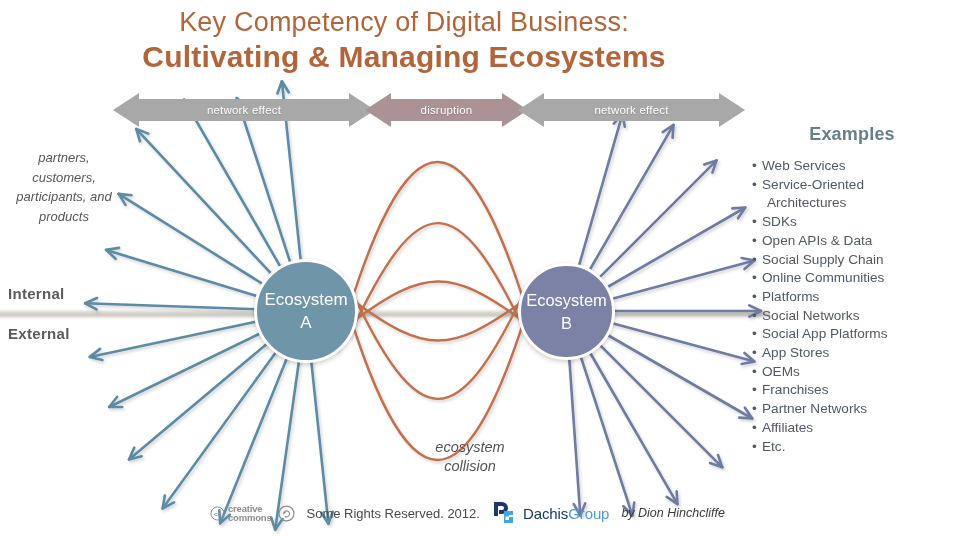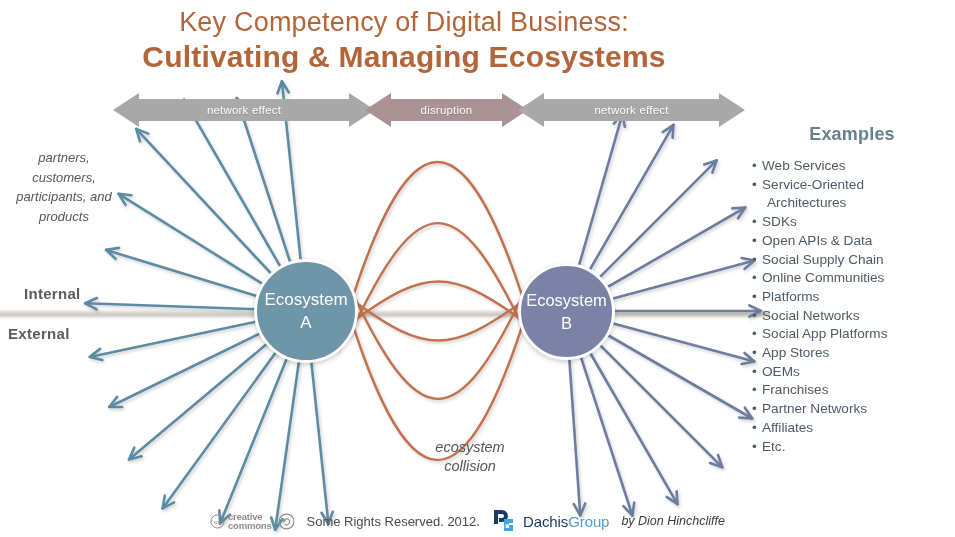--- a/index.html
+++ b/index.html
@@ -77,21 +77,21 @@
     top: 148px;
     width: 118px;
     text-align: center;
     font-style: italic;
     font-size: 13px;
     line-height: 19.5px;
     color: #55565a;
   }
   #label-internal {
     position: absolute;
-    left: 24px;
+    left: 8px;
     top: 285px;
     font-weight: bold;
     font-size: 15px;
     color: #5a5b5d;
     letter-spacing: 0.3px;
   }
   #label-external {
     position: absolute;
     left: 8px;
     top: 325px;
@@ -208,21 +208,20 @@
 
   
   #footer {
     position: absolute;
     left: 210px;
     top: 498px;
     height: 30px;
     display: flex;
     align-items: center;
     gap: 7px;
-    margin-top: 8px;
   }
   #cc-logo {
     display: flex;
     align-items: center;
     gap: 3px;
   }
   #cc-wordmark {
     font-size: 9.5px;
     font-weight: bold;
     line-height: 9.5px;

